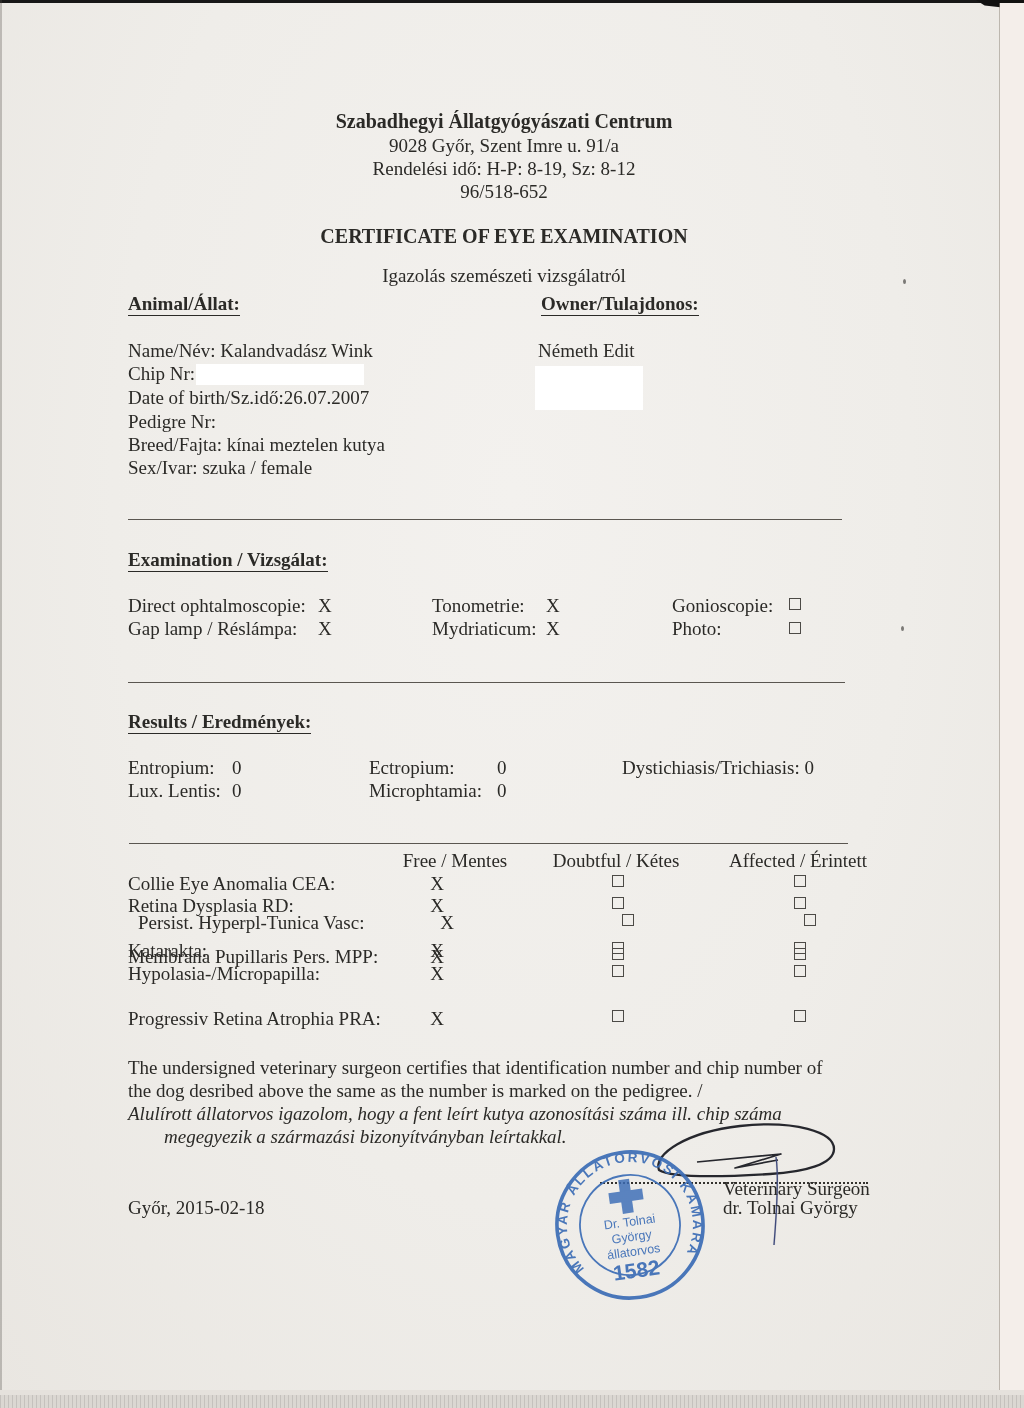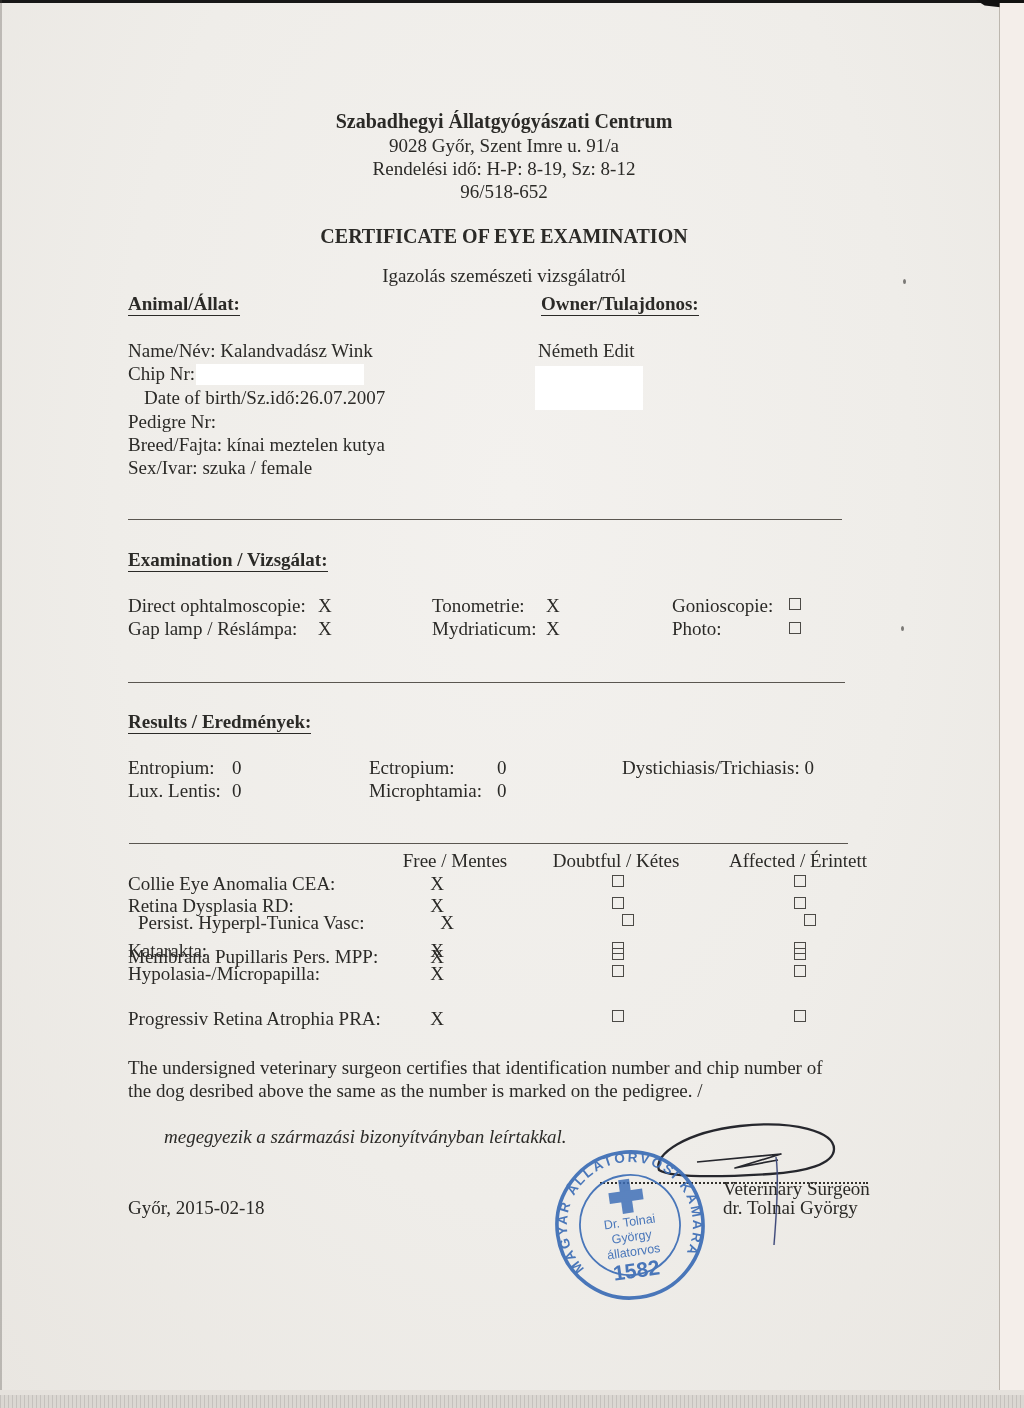--- a/index.html
+++ b/index.html
@@ -71,21 +71,21 @@
   <div class="abs t center-block" style="top:158px;">Rendelési idő: H-P: 8-19, Sz: 8-12</div>
   <div class="abs t center-block" style="top:181px;">96/518-652</div>
   <div class="abs t b center-block" style="top:225px;font-size:20px;">CERTIFICATE OF EYE EXAMINATION</div>
   <div class="abs t center-block" style="top:249px;margin-top:16px;">Igazolás szemészeti vizsgálatról</div>
 
   <div class="abs t" style="left:128px;top:293px;"><span class="hd">Animal/Állat:</span></div>
   <div class="abs t" style="left:541px;top:293px;"><span class="hd">Owner/Tulajdonos:</span></div>
 
   <div class="abs t" style="left:128px;top:340px;">Name/Név: Kalandvadász Wink</div>
   <div class="abs t" style="left:128px;top:363px;">Chip Nr:</div>
-  <div class="abs t" style="left:144px;top:387px;">Date of birth/Sz.idő:26.07.2007</div>
+  <div class="abs t" style="left:128px;top:387px;">Date of birth/Sz.idő:26.07.2007</div>
   <div class="abs t" style="left:128px;top:411px;">Pedigre Nr:</div>
   <div class="abs t" style="left:128px;top:434px;">Breed/Fajta: kínai meztelen kutya</div>
   <div class="abs t" style="left:128px;top:457px;">Sex/Ivar: szuka / female</div>
 
   <div class="abs t" style="left:538px;top:340px;">Németh Edit</div>
 
   <div class="redact" style="left:196px;top:364px;width:168px;height:21px;"></div>
   <div class="redact" style="left:535px;top:366px;width:108px;height:44px;"></div>
 
   <div class="divider" style="left:128px;top:519px;width:714px;"></div>
@@ -165,20 +165,21 @@
   </div>
   <div class="trow" style="top:1008px;">
     <span class="lab">Progressiv Retina Atrophia PRA:</span>
     <span class="m-free mark">X</span>
     <span class="m-doubt mark box-mark">☐</span>
     <span class="m-aff mark box-mark">☐</span>
   </div>
 
   <div class="abs t" style="left:128px;top:1057px;">The undersigned veterinary surgeon certifies that identification number and chip number of</div>
   <div class="abs t" style="left:128px;top:1080px;">the dog desribed above the same as the number is marked on the pedigree. /</div>
+  <div class="abs t i" style="left:128px;top:1103px;">Alulírott állatorvos igazolom, hogy a fent leírt kutya azonosítási száma ill. chip száma</div>
   <div class="abs t i" style="left:128px;top:1126px;margin-left:36px;">megegyezik a származási bizonyítványban leírtakkal.</div>
 
   <div class="abs t" style="left:128px;top:1197px;">Győr, 2015-02-18</div>
 
   <div class="dotline" style="left:600px;top:1162px;width:268px;height:20px;"></div>
 
   <svg style="left:645px;top:1112px;" width="205" height="145" viewBox="0 0 205 145">
     <path d="M 14,58 C 8,42 42,20 95,14 C 150,8 189,20 189,37 C 189,52 160,60 125,62 C 85,64.5 28,67 14,58 Z" fill="none" stroke="#26272d" stroke-width="2.3" stroke-linecap="round"></path>
     <path d="M 52,50 L 136,42 L 90,56 L 133,48" fill="none" stroke="#26272d" stroke-width="1.7" stroke-linejoin="round"></path>
     <path d="M 131,45 C 134,64 132,96 129,133" fill="none" stroke="#44508033" stroke-width="2"></path>

